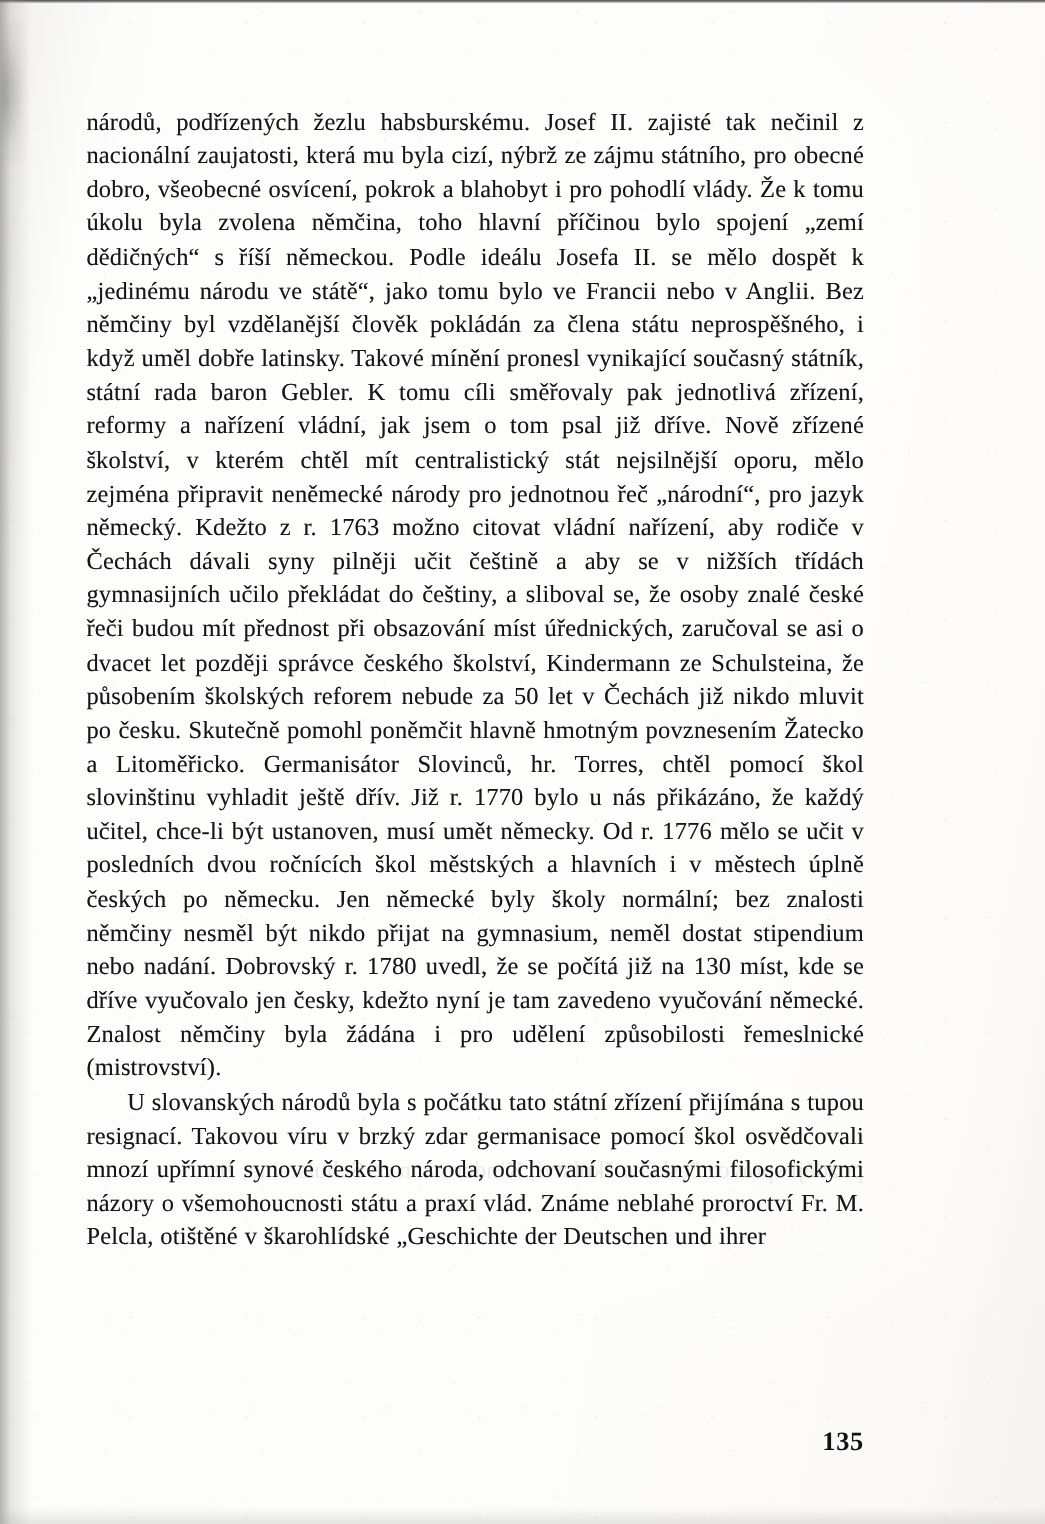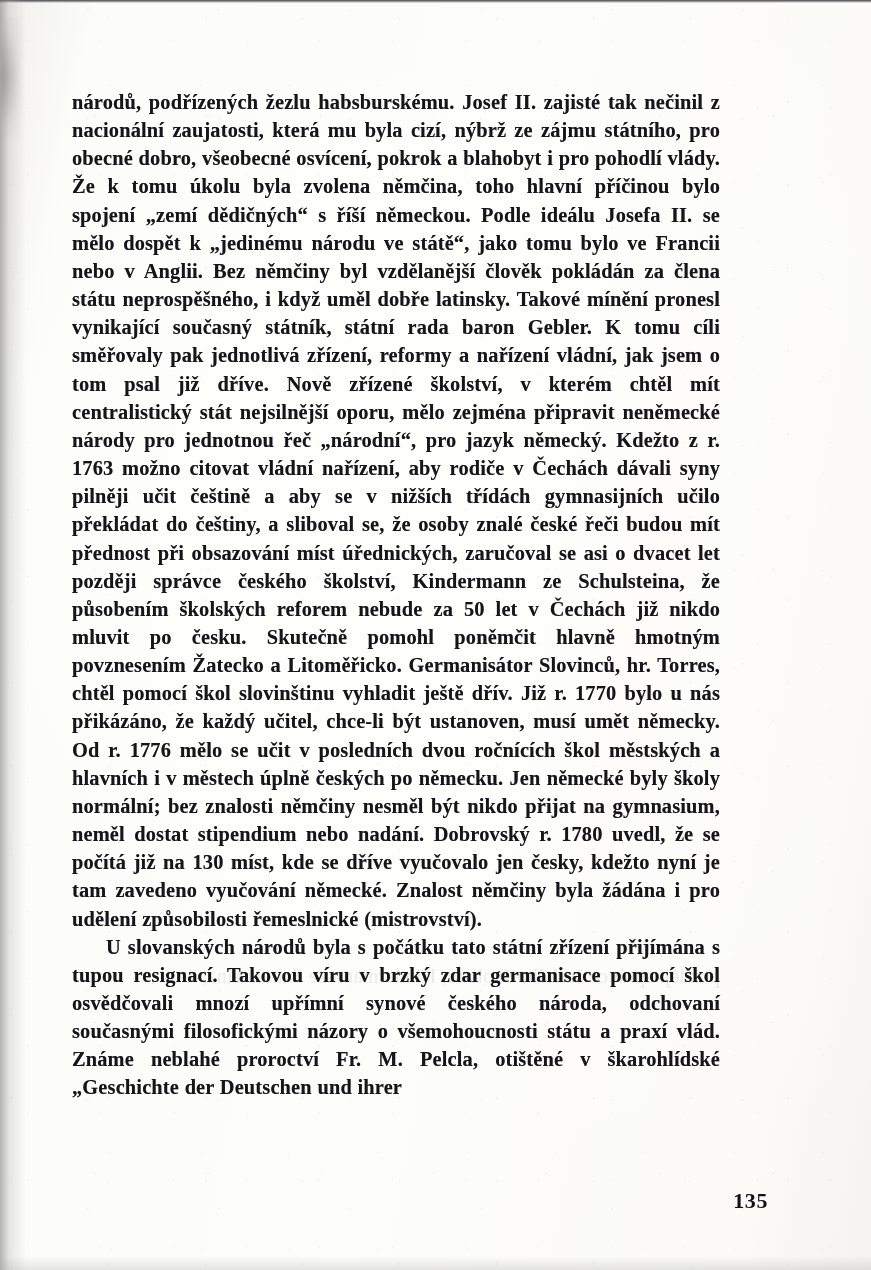--- a/index.html
+++ b/index.html
@@ -101,33 +101,32 @@
     text-align-last: left;
     letter-spacing: 0.15px;
     word-spacing: 0.4px;
     hyphens: manual;
     -webkit-hyphens: manual;
   }
   p.para.indent {
     text-indent: 34px;
   }
   
-  p.para { text-shadow: 0 0 0.35px rgba(20,20,24,0.45); font-weight: bold; }
+  p.para { text-shadow: 0 0 0.35px rgba(20,20,24,0.45); }
 
   #folio {
     position: absolute;
     left: 0;
     top: 1188px;
     width: 720px;
     text-align: right;
     font-size: 22px;
     font-weight: bold;
     letter-spacing: 0.6px;
     color: #121216;
-    padding-left: 48px;
   }
 </style>
 </head>
 <body>
 
 <div id="page" lang="cs" style="background: rgb(251, 251, 249); color: rgb(22, 22, 26);">
 
   <div id="paper-tone"></div>
   <div id="speckle"></div>
   <div id="edge-top"></div>

